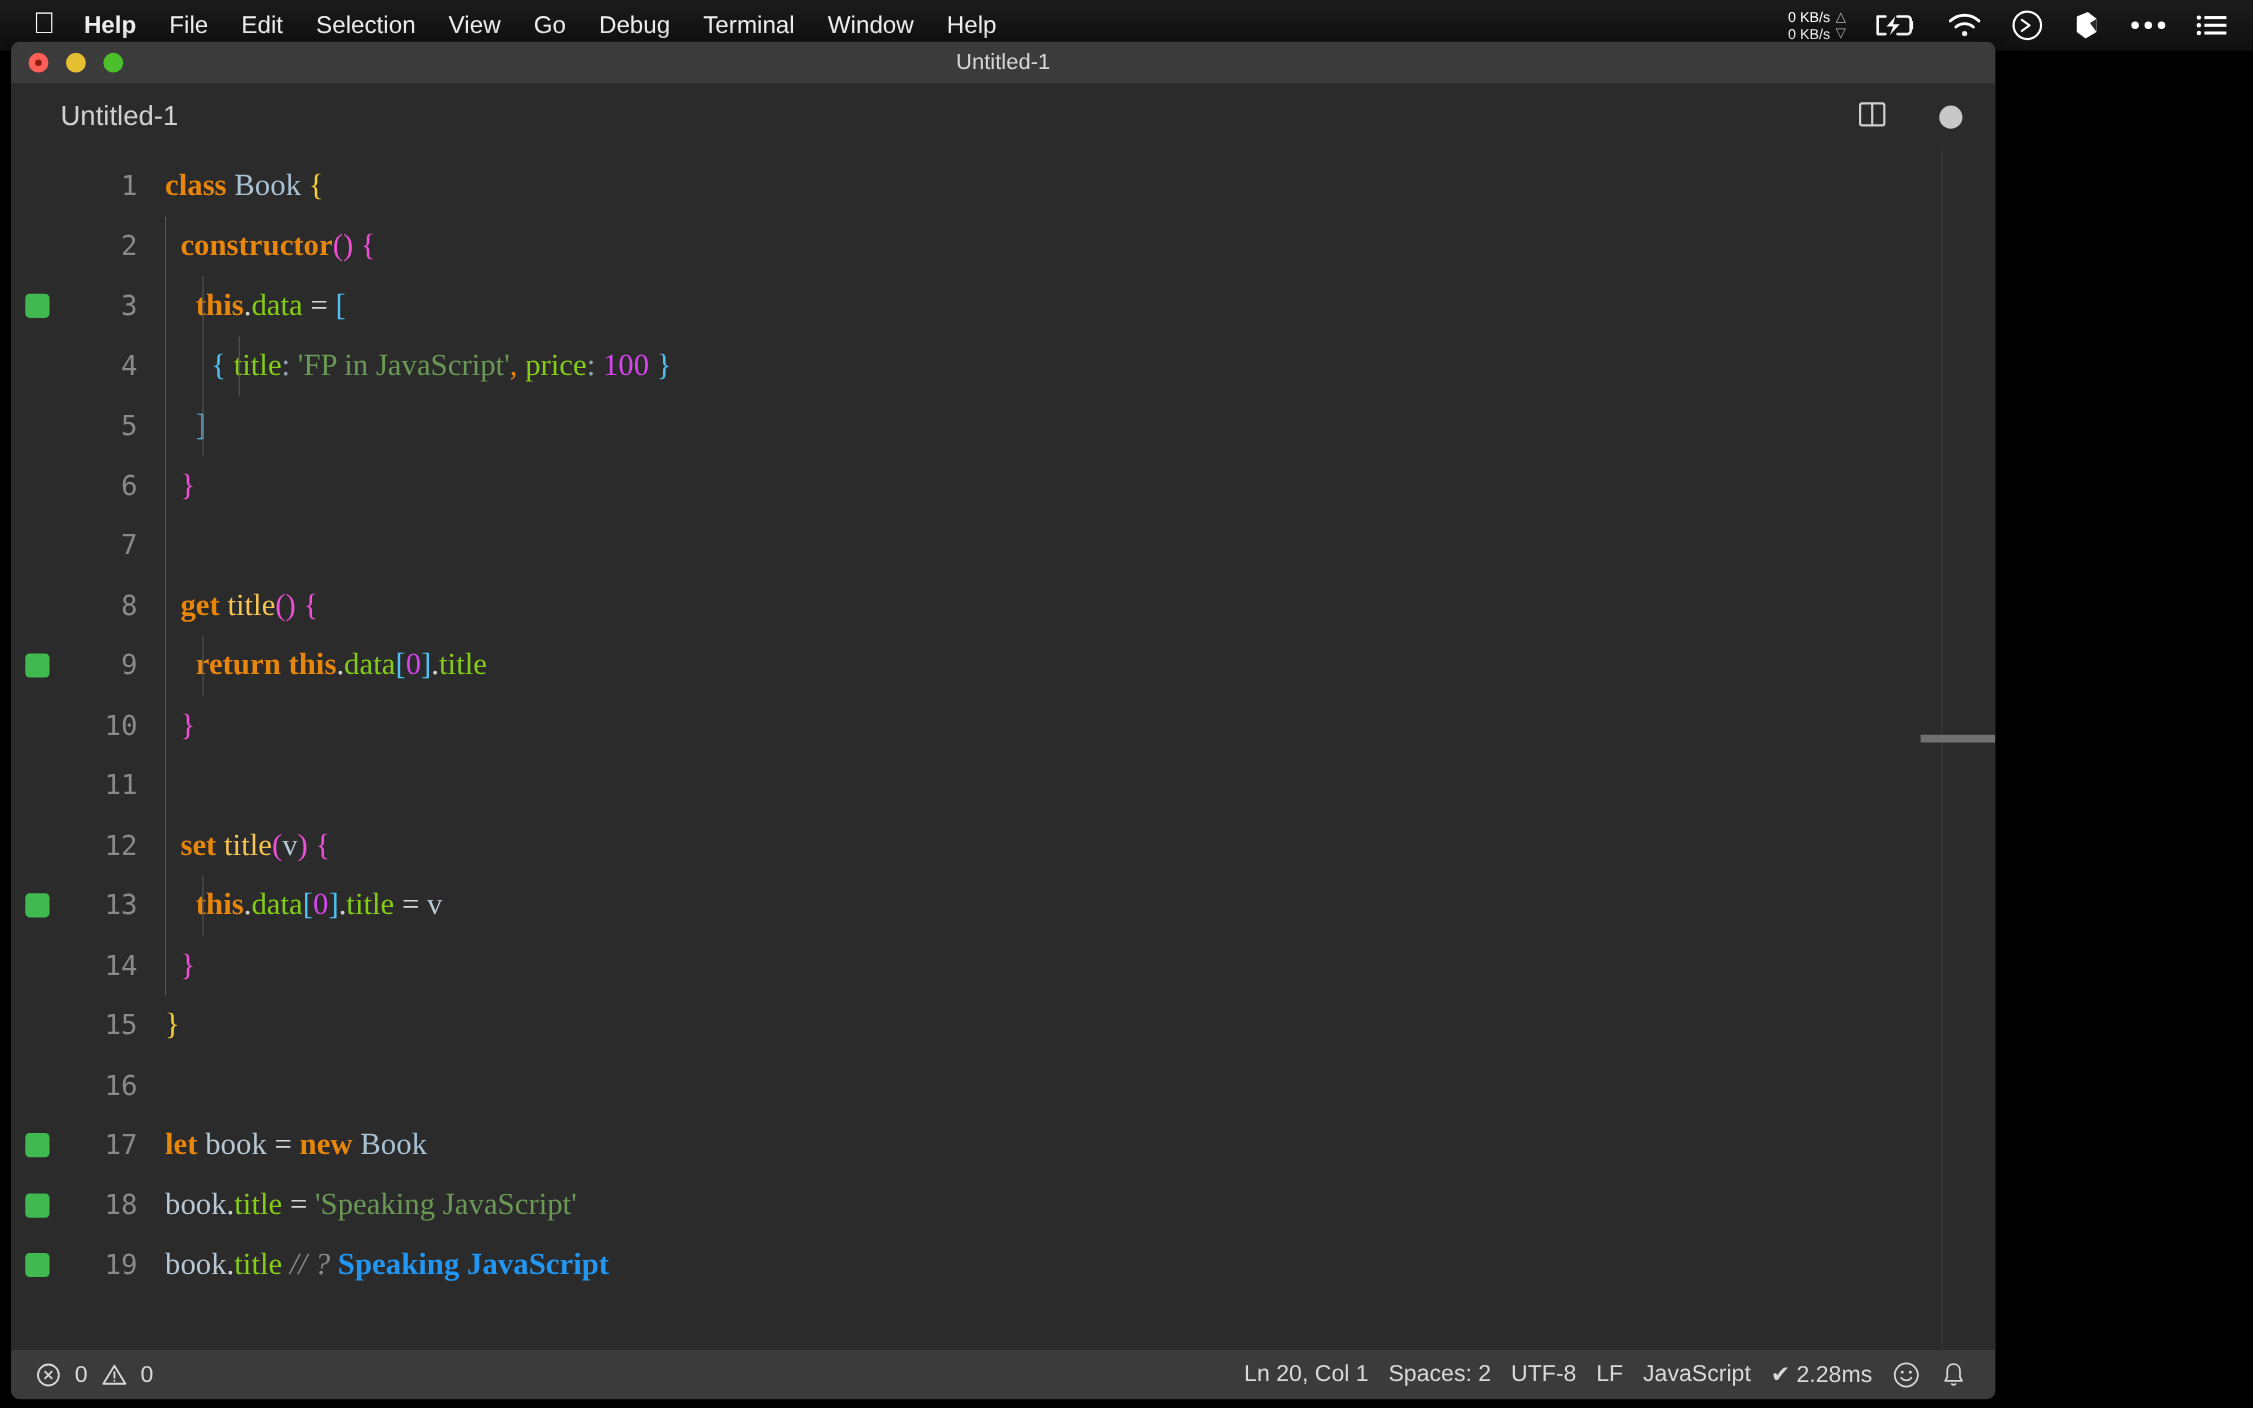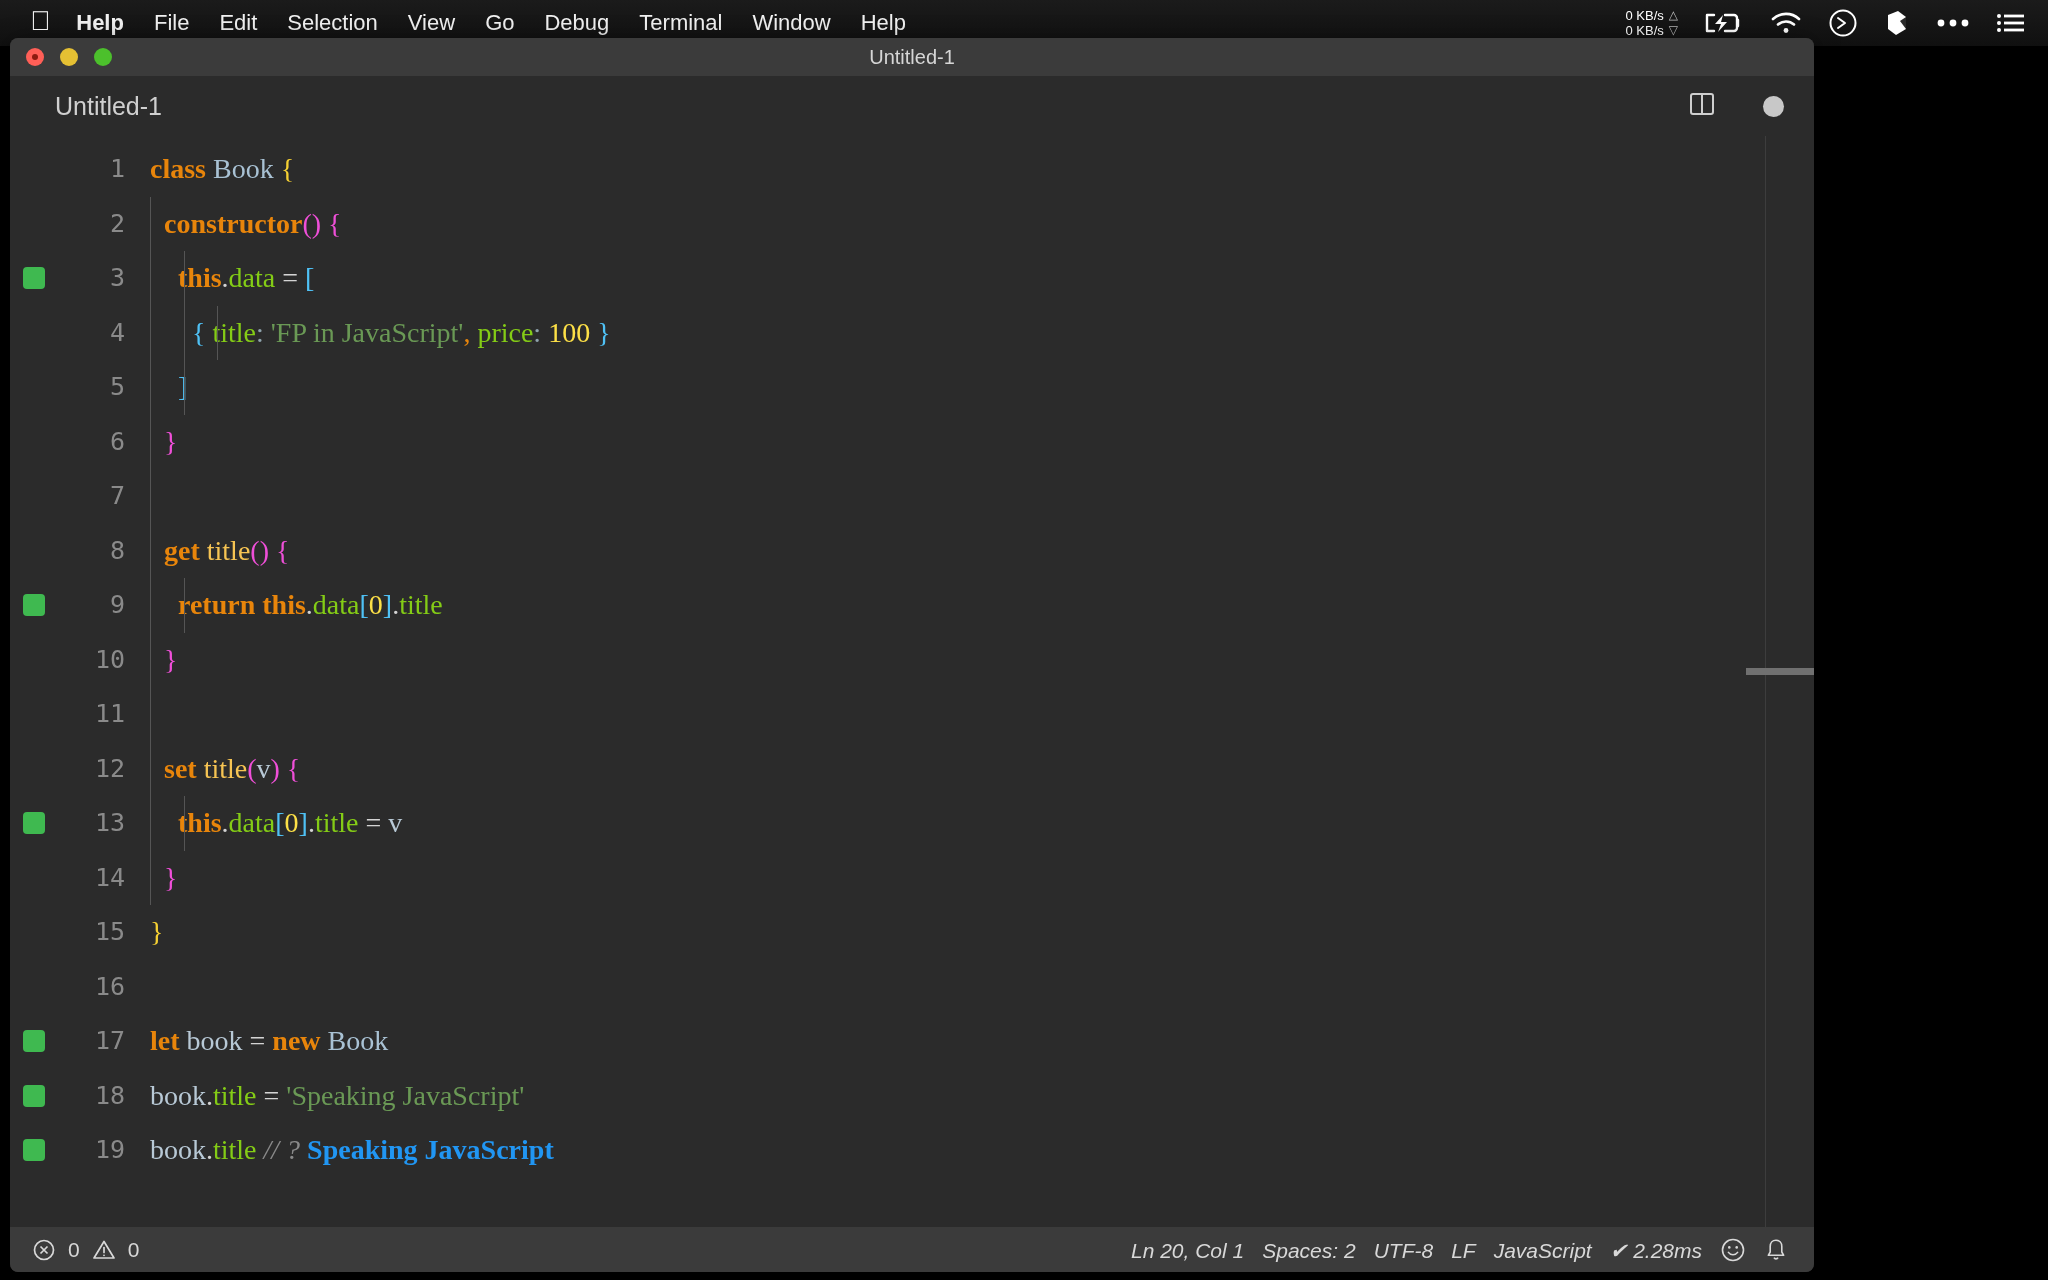--- a/index.html
+++ b/index.html
@@ -98,21 +98,21 @@
     position: absolute; width: 1px; background: #555;
   }
 
   
   .kw      { color: #e8850b; font-weight: bold; }
   .cls     { color: #a9c2d4; }
   .ident   { color: #b8c9d6; }
   .prop    { color: #84cc16; }
   .fn      { color: #f6c453; }
   .str     { color: #6a9955; }
-  .num     { color: #fde047; }
+  .num     { color: #d946ef; }
   .punct   { color: #d4d4d4; }
   .op      { color: #d4d4d4; }
   .colon   { color: #8fa3ad; }
   .comma   { color: #e8850b; }
   .b1      { color: #f5d033; }
   .b2      { color: #ef4fd8; }
   .b3      { color: #4fc1f5; }
   .comment { color: #8a8a8a; font-style: italic; }
   .qresult { color: #2196f3; font-weight: bold; }
 
@@ -126,21 +126,21 @@
     top: 532px;
   }
 
   
   #statusbar {
     height: 45px; width: 100%; background: #3b3b3b;
     display: flex; align-items: center;
     color: #d8d8d8; font-size: 21px;
   }
   #statusbar .left { display: flex; align-items: center; gap: 12px; margin-left: 22px; }
-  #statusbar .right { display: flex; align-items: flex-end; gap: 18px; margin-left: auto; margin-right: 26px; font-style: italic; }
+  #statusbar .right { display: flex; align-items: flex-start; gap: 18px; margin-left: auto; margin-right: 26px; }
   #statusbar .sb { white-space: nowrap; }
   .sbicon { display: inline-flex; align-items: center; }
 </style>
 </head>
 <body>
 
 <div id="menubar">
   <div class="apple"></div>
   <div class="mi bold">Help</div>
   <div class="mi">File</div>

